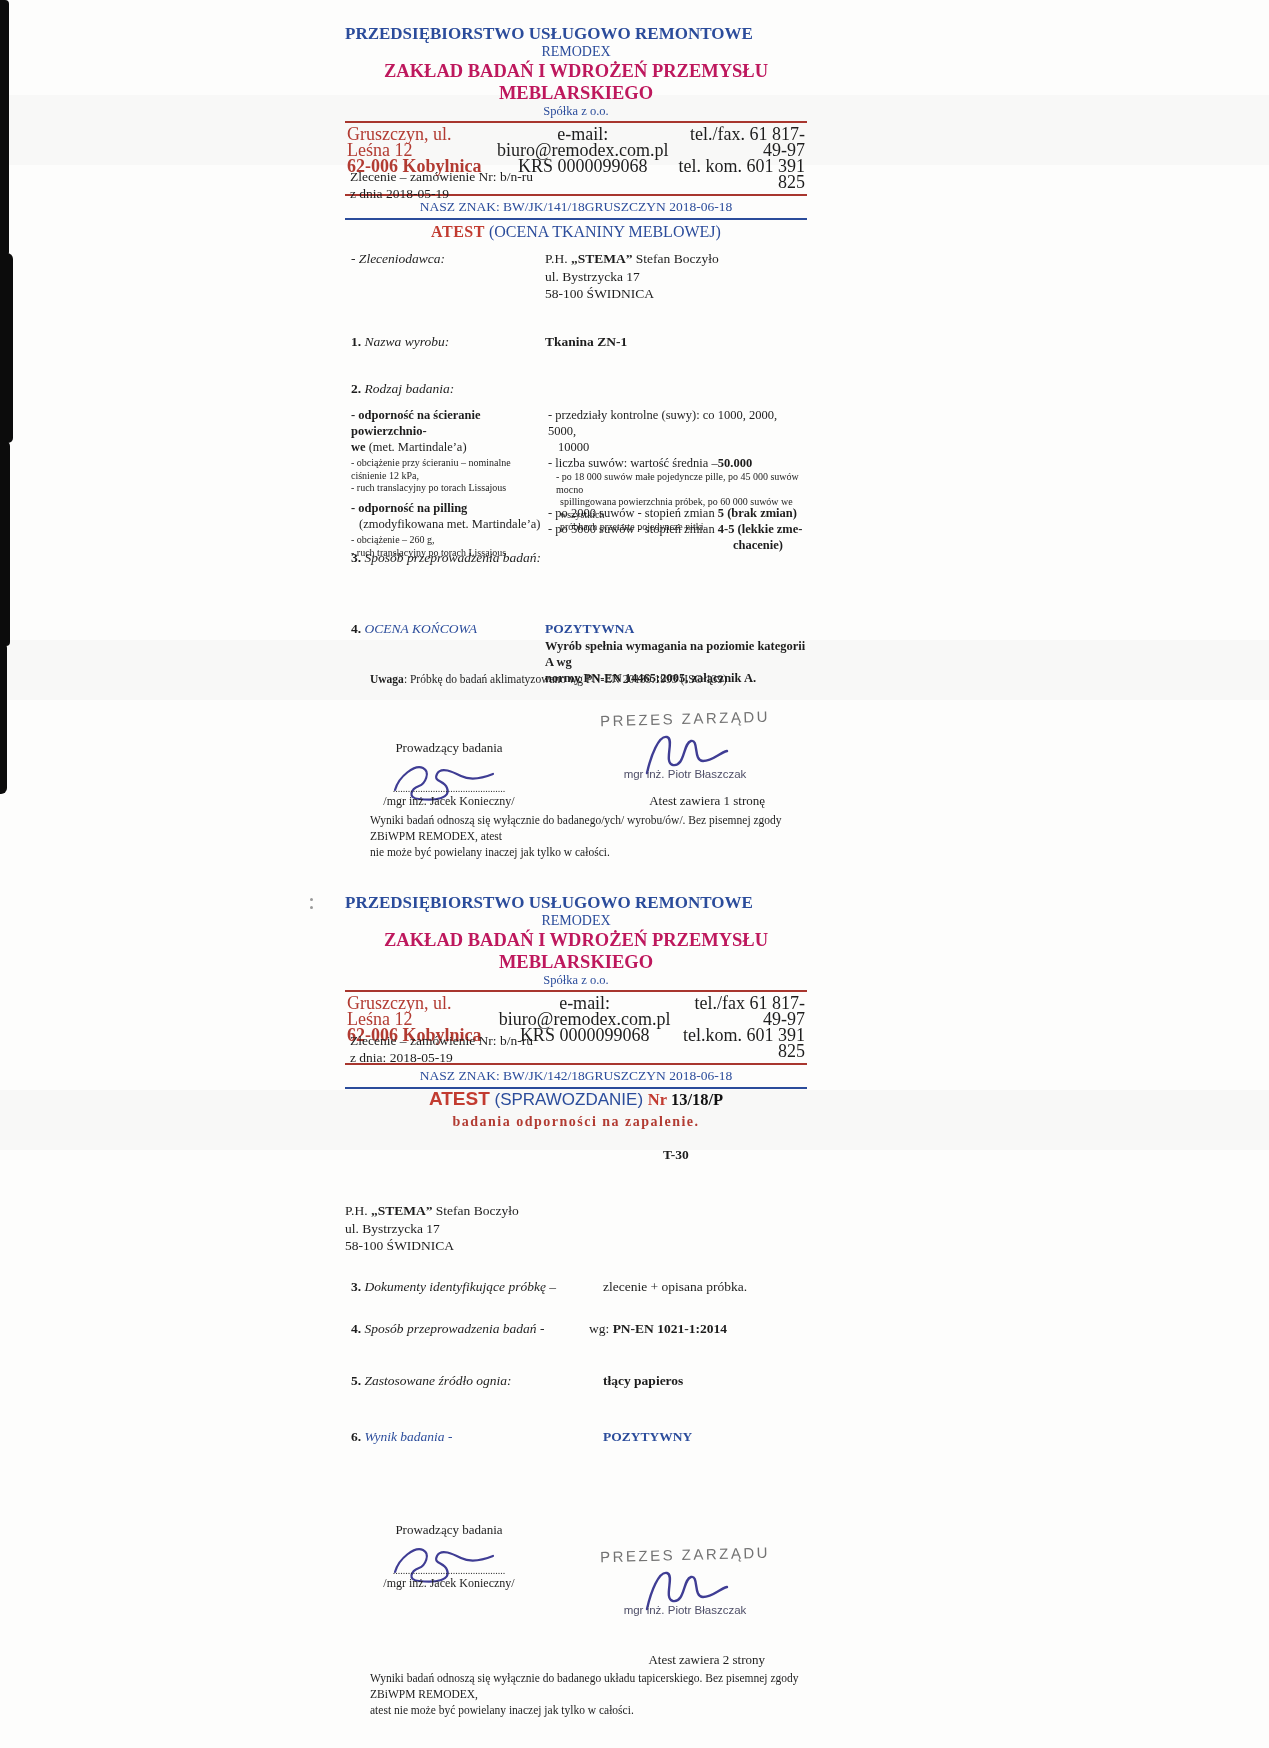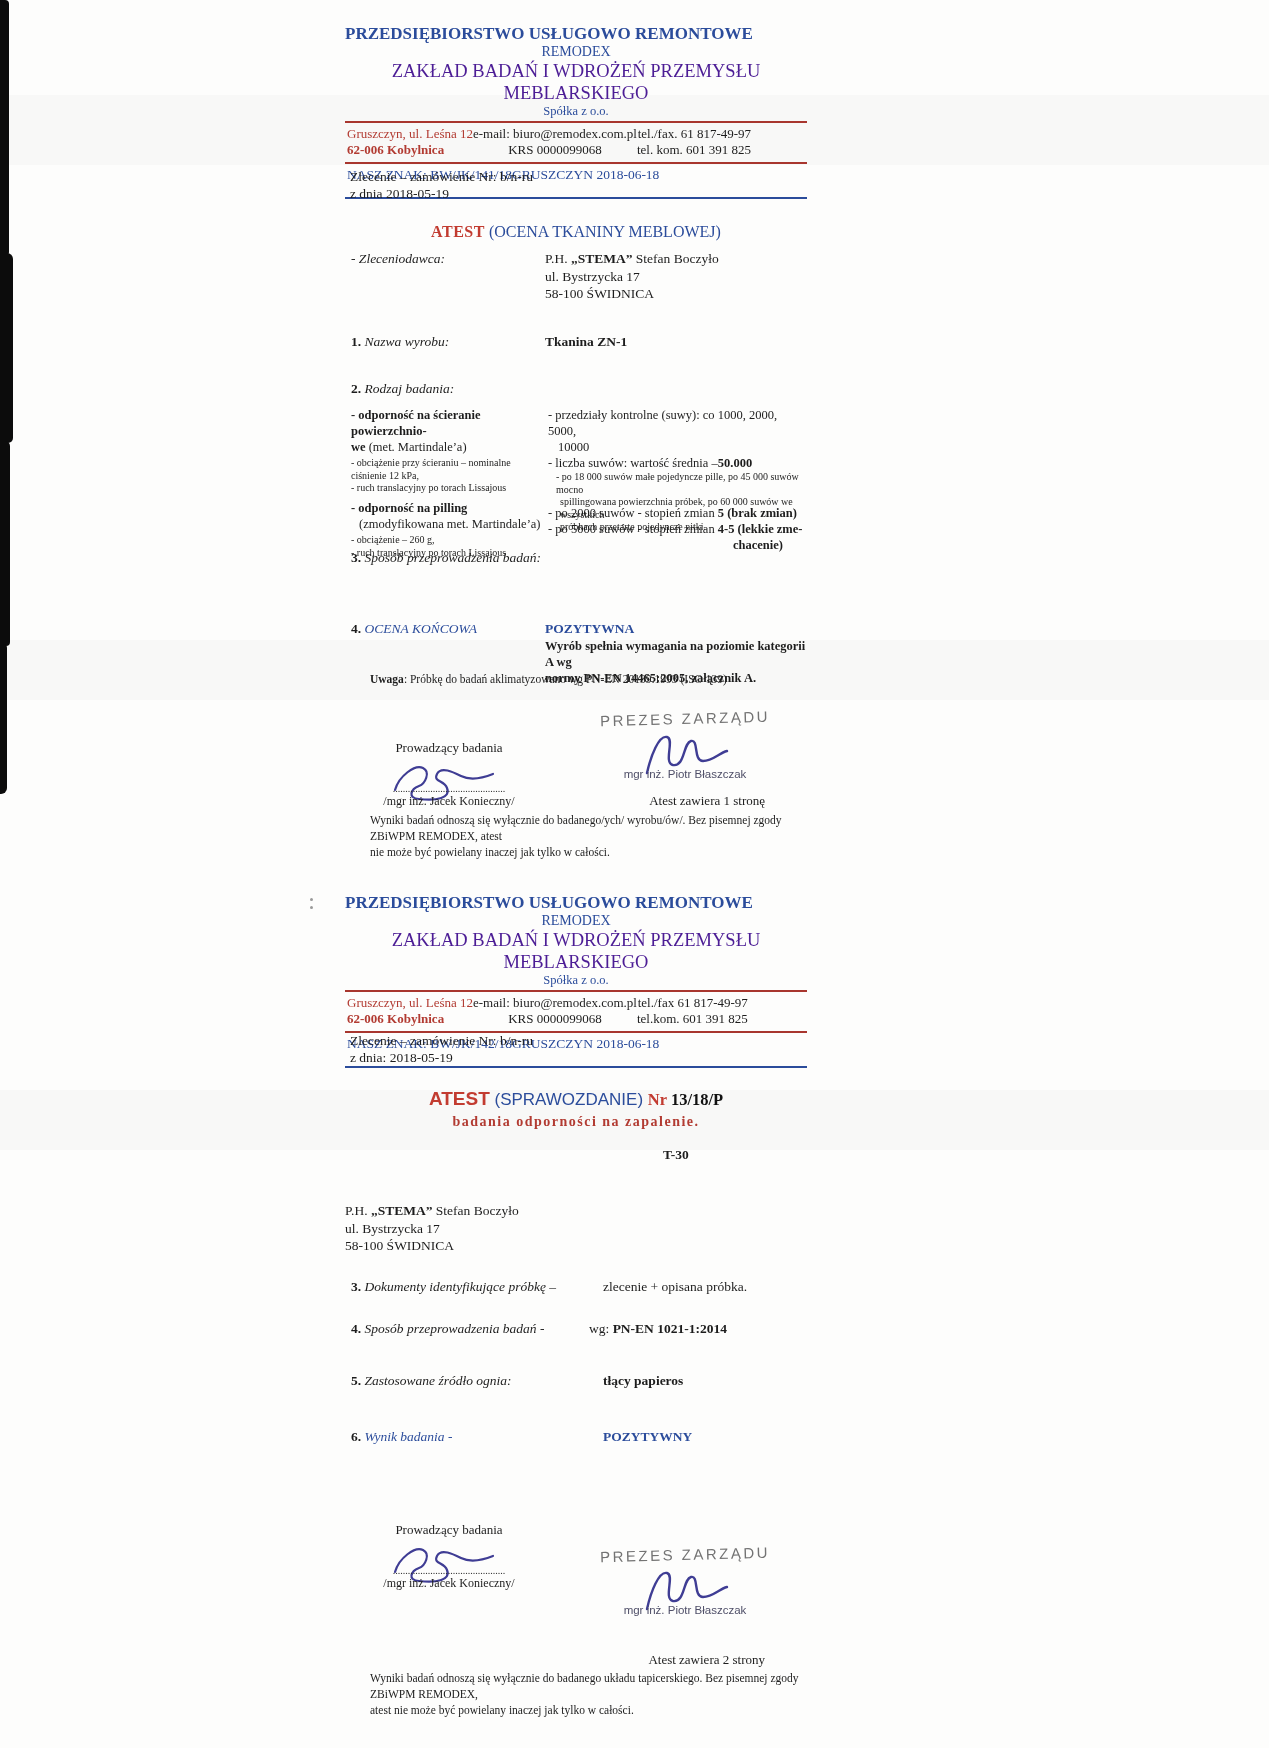--- a/index.html
+++ b/index.html
@@ -13,29 +13,29 @@
   .speck{position:absolute;width:3px;height:3px;background:#9a9a9a;border-radius:50%}
 
   .blk{position:absolute;left:345px;width:462px}
   .b{font-weight:bold}
   .i{font-style:italic}
   .blue{color:#2b4c9b}
 
   
   .h1{font-size:17px;line-height:20px;font-weight:bold;color:#2b4c9b;text-align:left}
   .h2{font-size:14px;line-height:16px;color:#2b4c9b;text-align:center}
-  .h3{font-size:18.5px;line-height:22px;font-weight:normal;color:#4c1d95;text-align:center}
+  .h3{font-size:18.5px;line-height:22px;font-weight:bold;color:#be185d;text-align:center}
   .h4{font-size:12.5px;line-height:14px;color:#2b4c9b;text-align:center}
   .rule-red{height:2px;background:#a8362e;margin-top:3px}
   .rule-blue{height:2px;background:#2b4c9b}
-  .contact{display:flex;font-size:13px;line-height:16px;padding:3px 2px}
+  .contact{display:flex;font-size:18px;line-height:16px;padding:3px 2px}
   .contact .cl{color:#b23b32}
   .contact .cm{text-align:center}
   .contact .cr{text-align:right}
-  .refrow{display:flex;justify-content:flex-start;color:#2b4c9b;font-size:13.5px;line-height:17px;padding:2px 2px 14px}
+  .refrow{display:flex;justify-content:center;color:#2b4c9b;font-size:13.5px;line-height:17px;padding:2px 2px 3px}
 
   .order{font-size:13.5px;line-height:17px;padding-left:5px}
 
   .t1{text-align:center;font-size:16px;line-height:19px}
   .t1-atest{color:#c23b30;font-weight:bold;letter-spacing:.5px}
   .t1-rest{color:#2b4c9b}
 
   .row{display:flex;font-size:13.5px;line-height:17.5px}
   .row .lbl{width:200px;padding-left:6px;flex:none}
   .row .val{flex:1}

